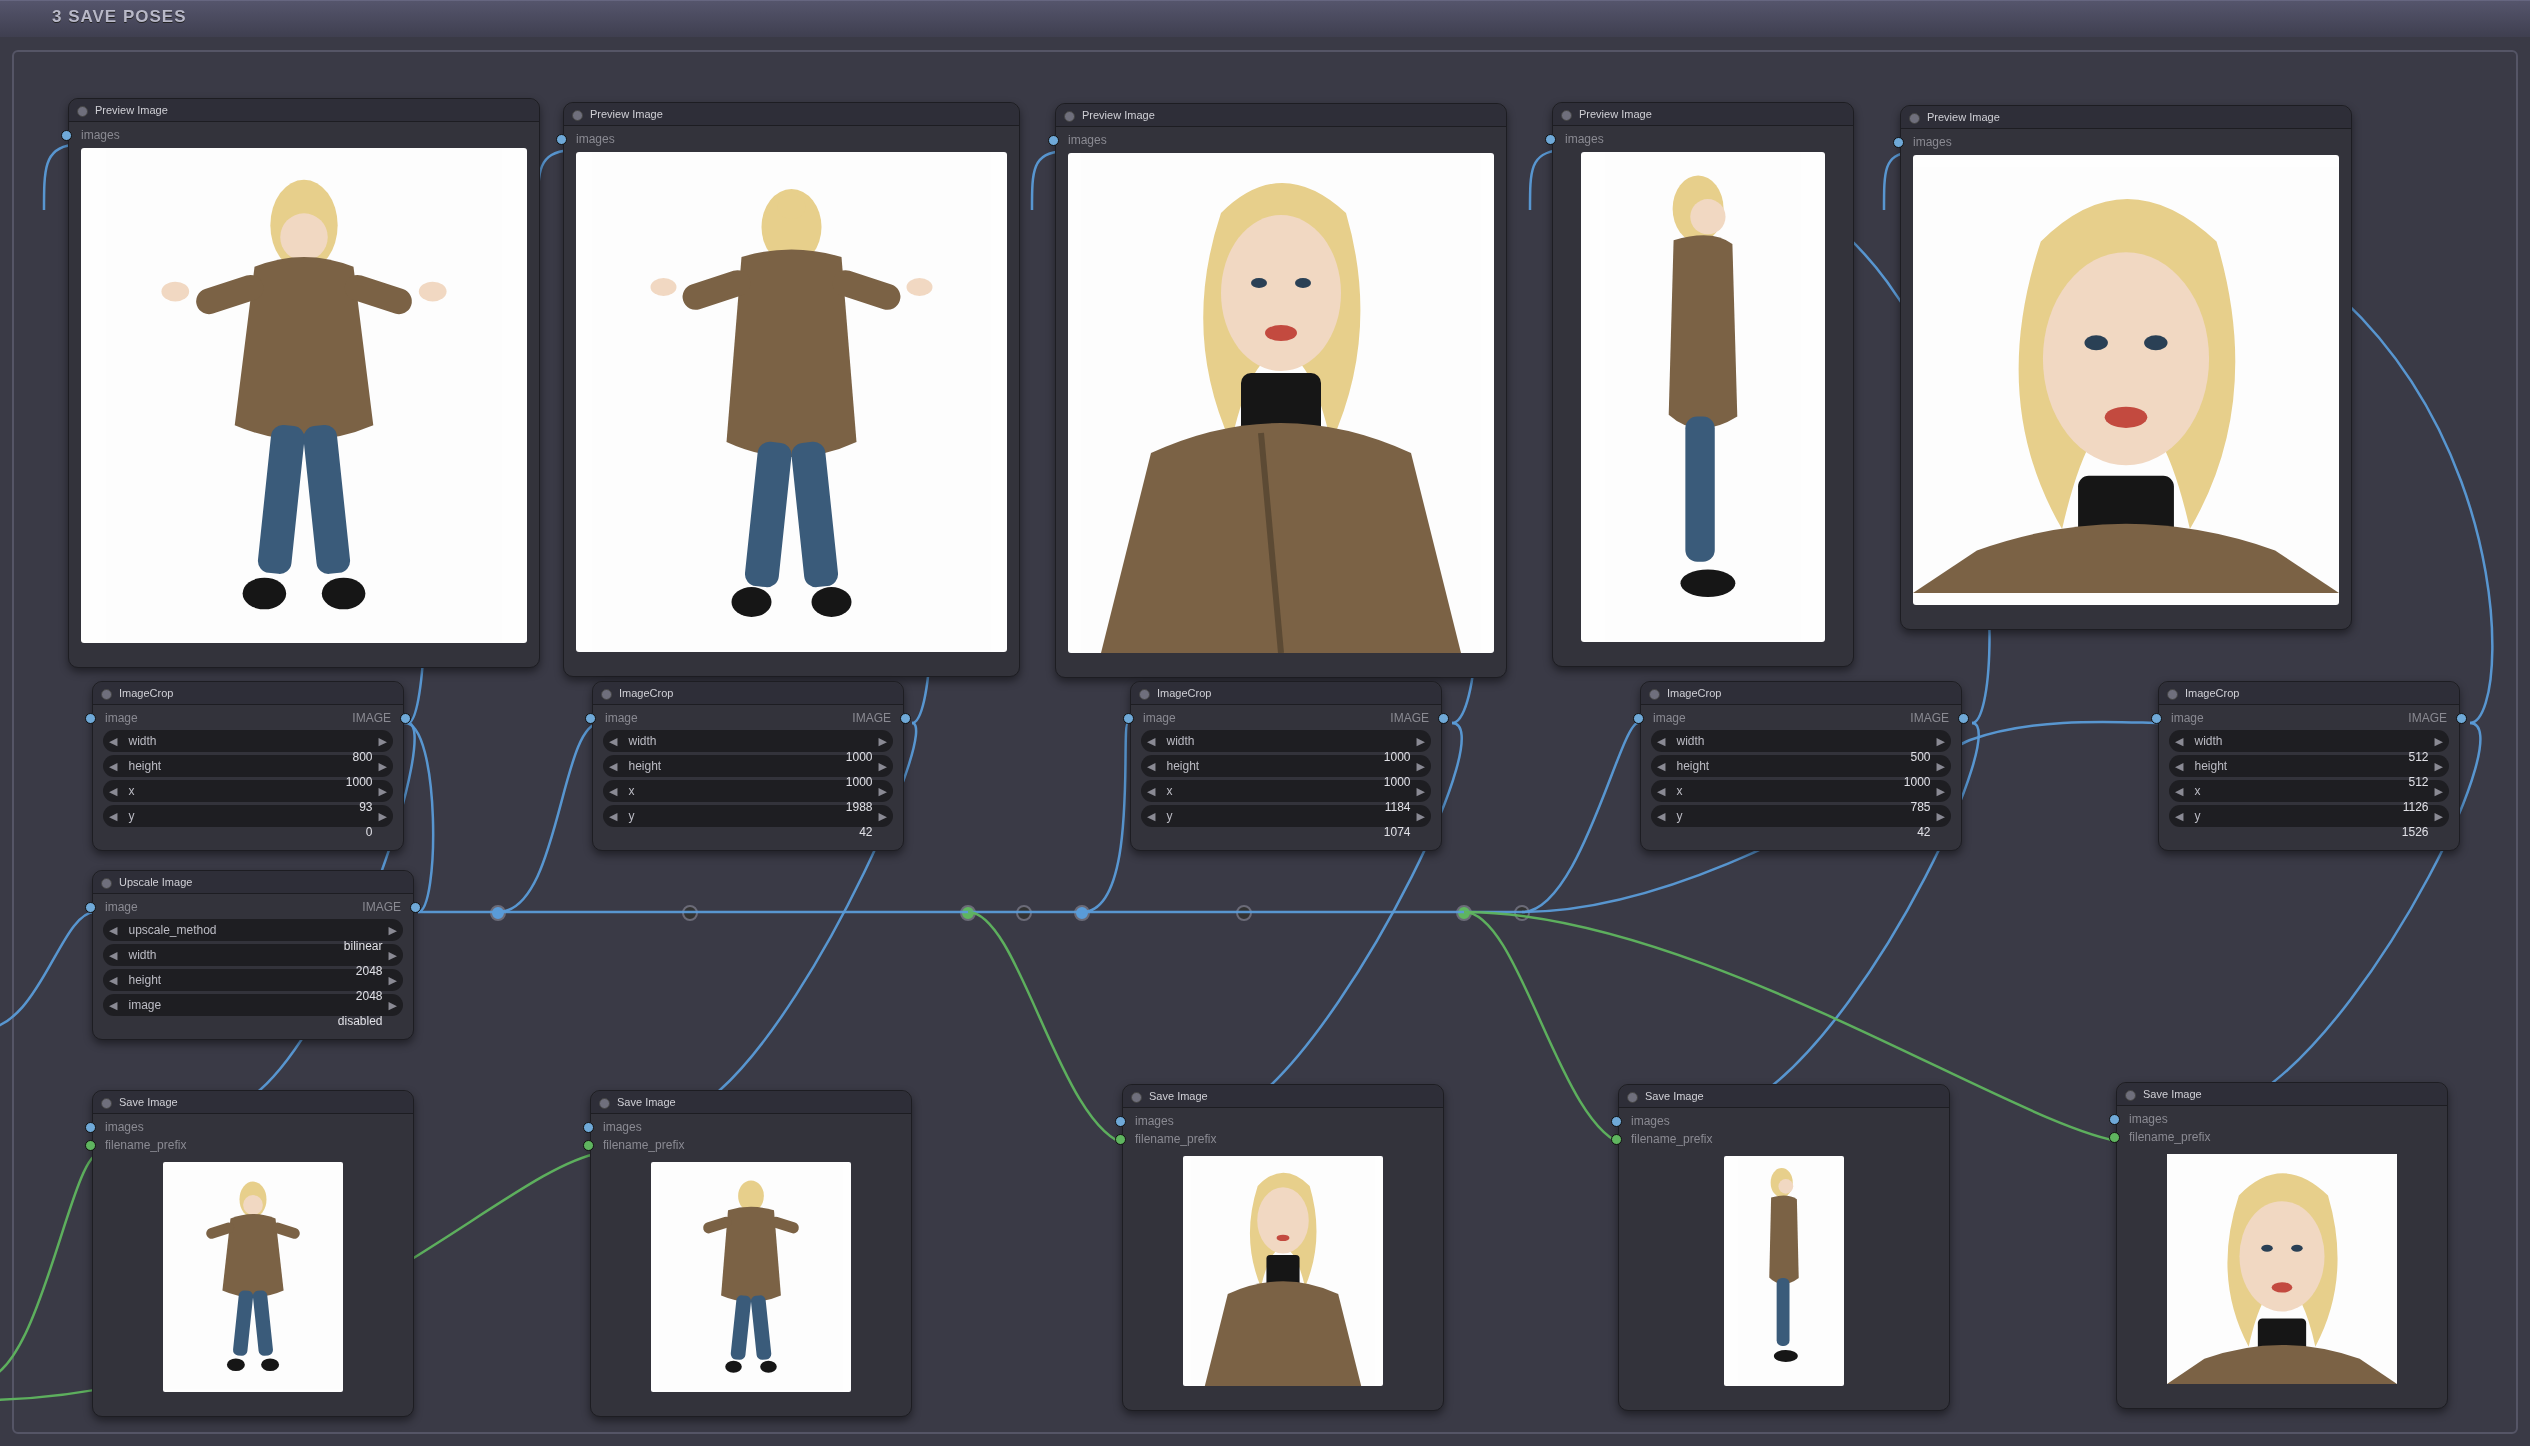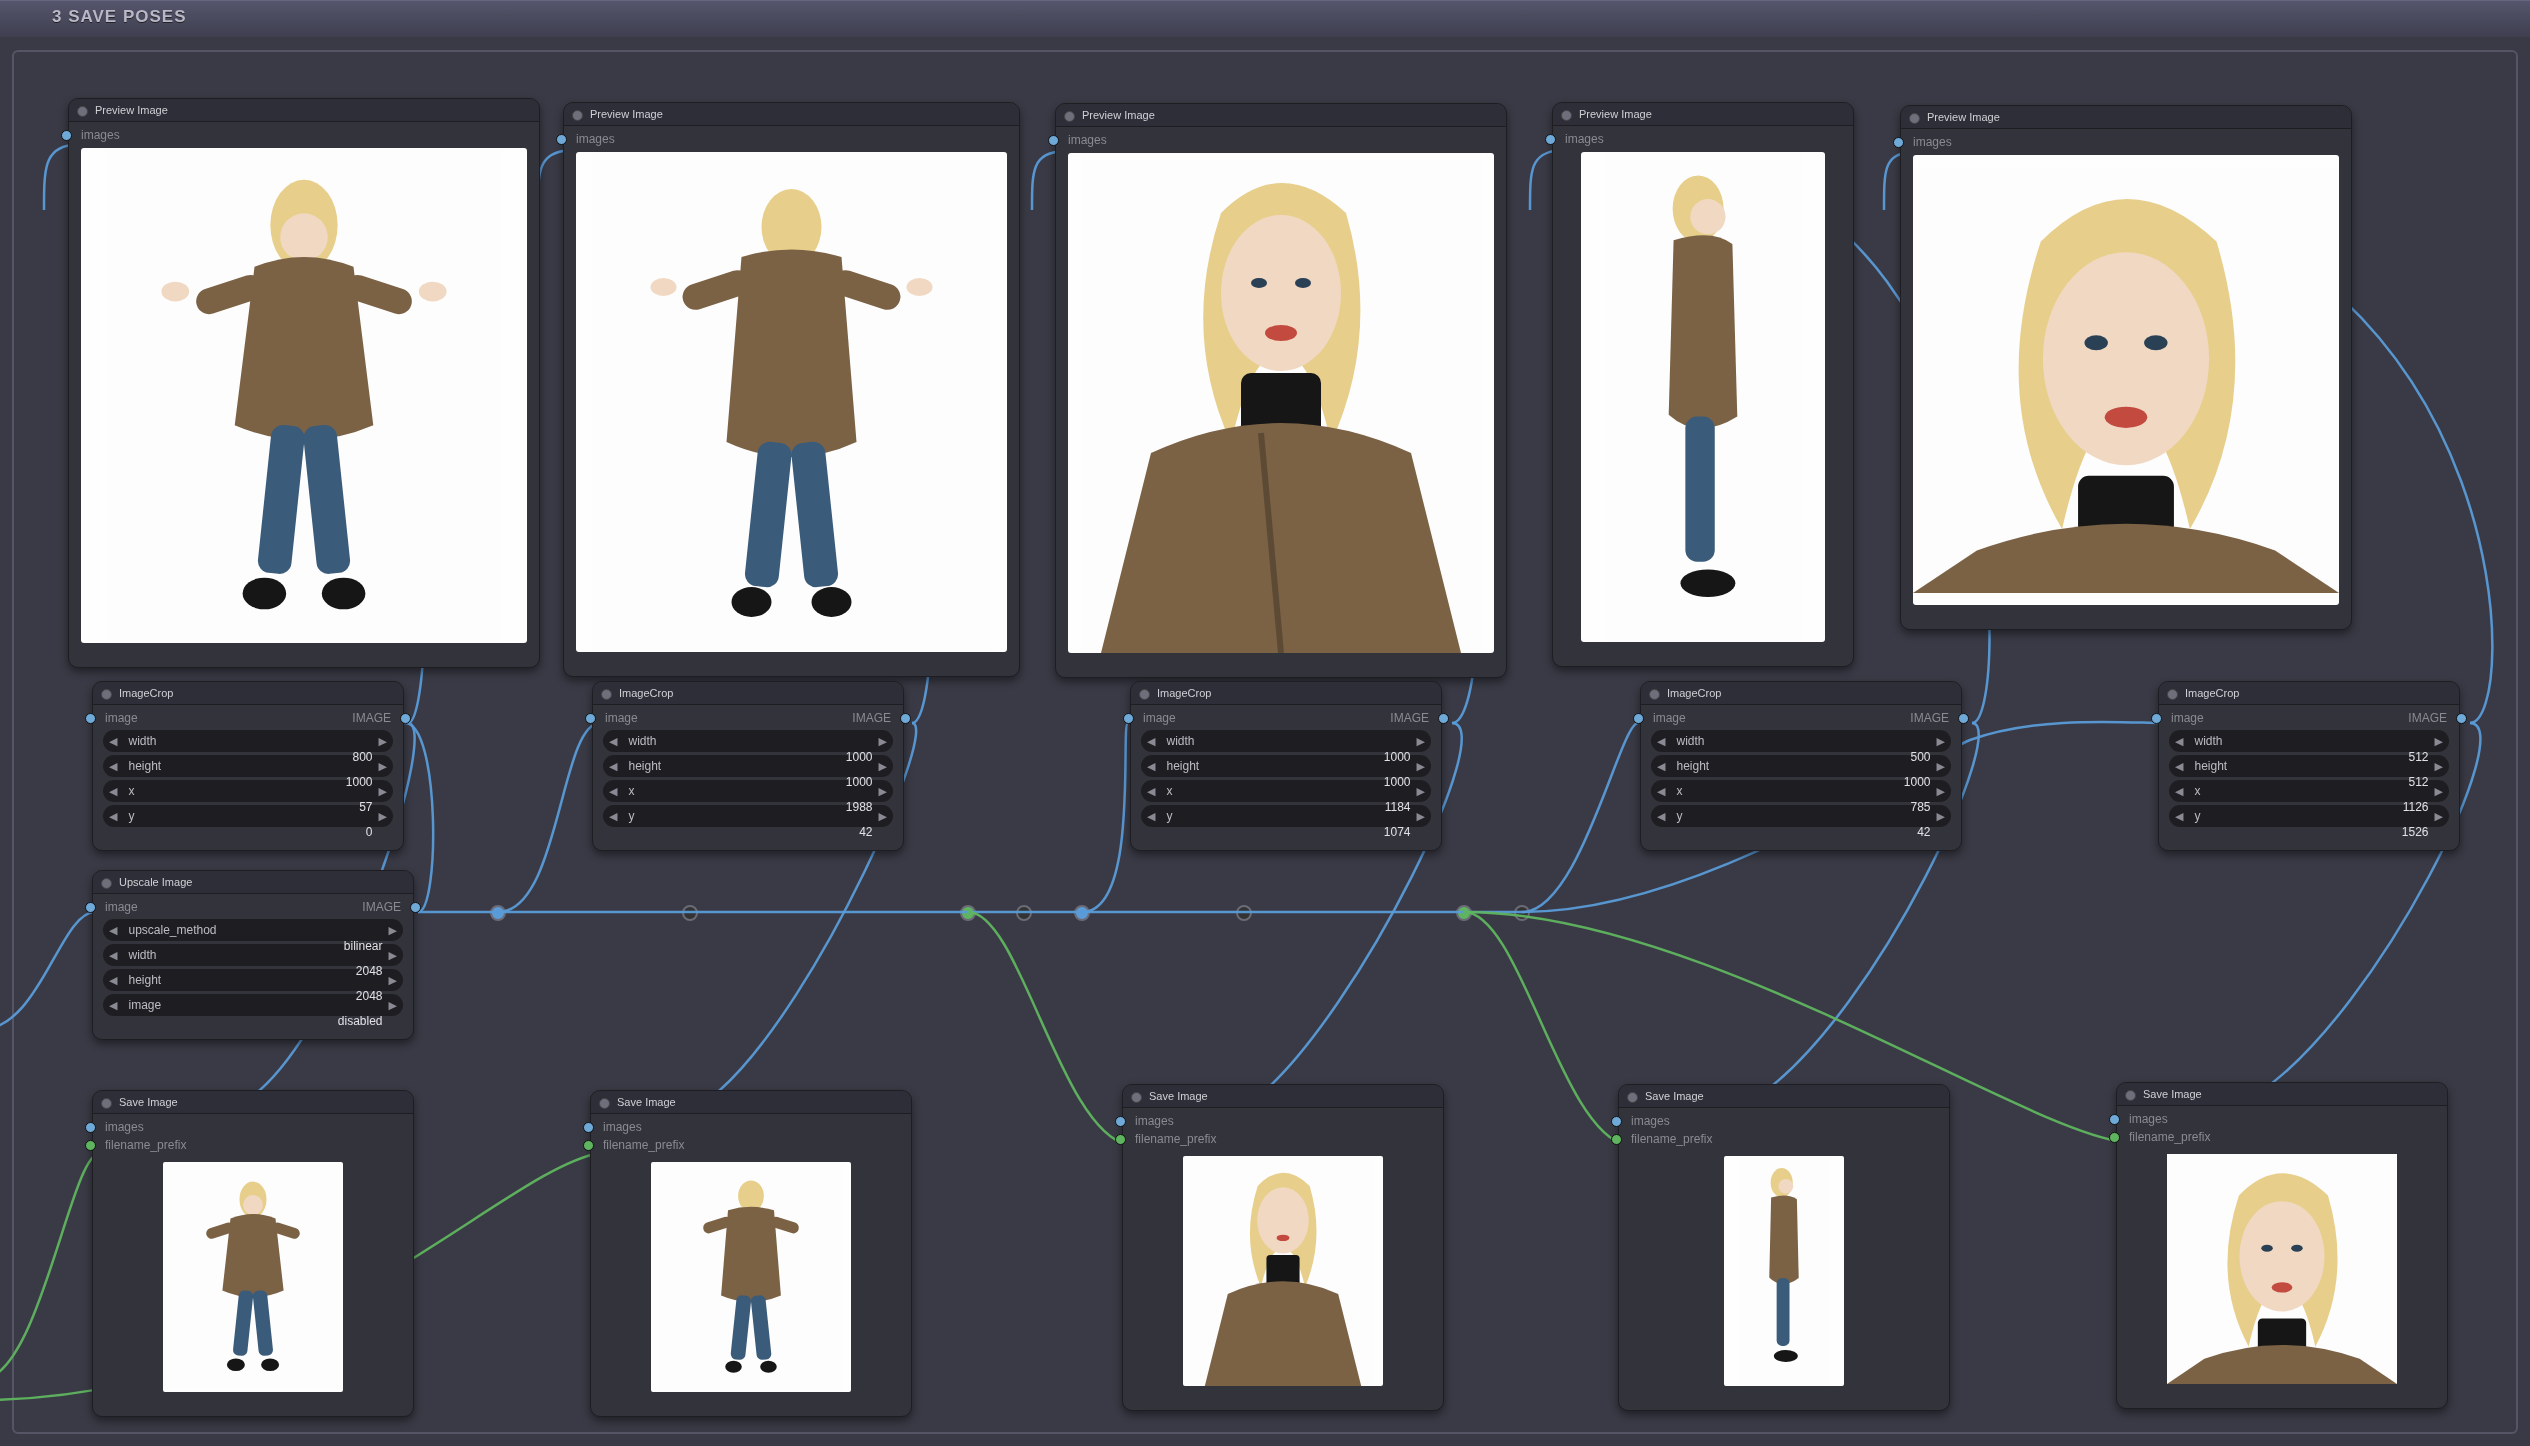--- a/index.html
+++ b/index.html
@@ -282,21 +282,21 @@
         </div>
       <div class="param-row">
           <span class="arrow-l">◀</span>
           <span class="pname">height</span>
           <span class="pval">1000</span>
           <span class="arrow-r">▶</span>
         </div>
       <div class="param-row">
           <span class="arrow-l">◀</span>
           <span class="pname">x</span>
-          <span class="pval">57</span>
+          <span class="pval">93</span>
           <span class="arrow-r">▶</span>
         </div>
       <div class="param-row">
           <span class="arrow-l">◀</span>
           <span class="pname">y</span>
           <span class="pval">0</span>
           <span class="arrow-r">▶</span>
         </div>
     </div>
   </div>

